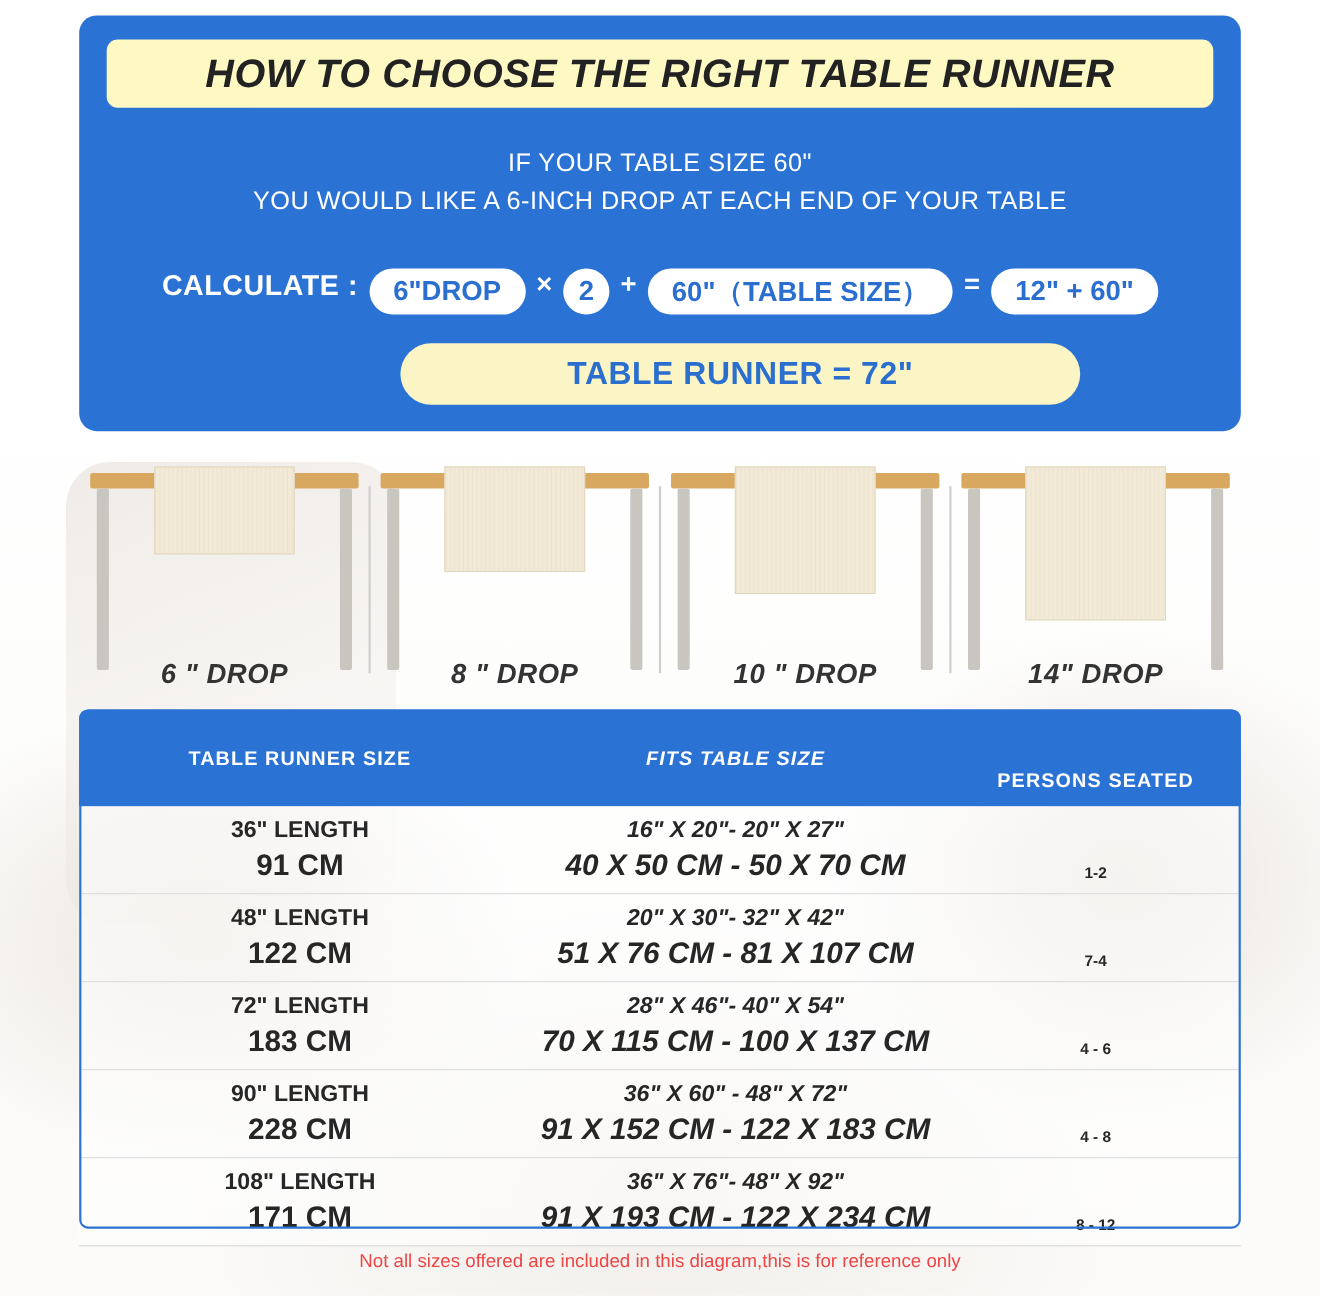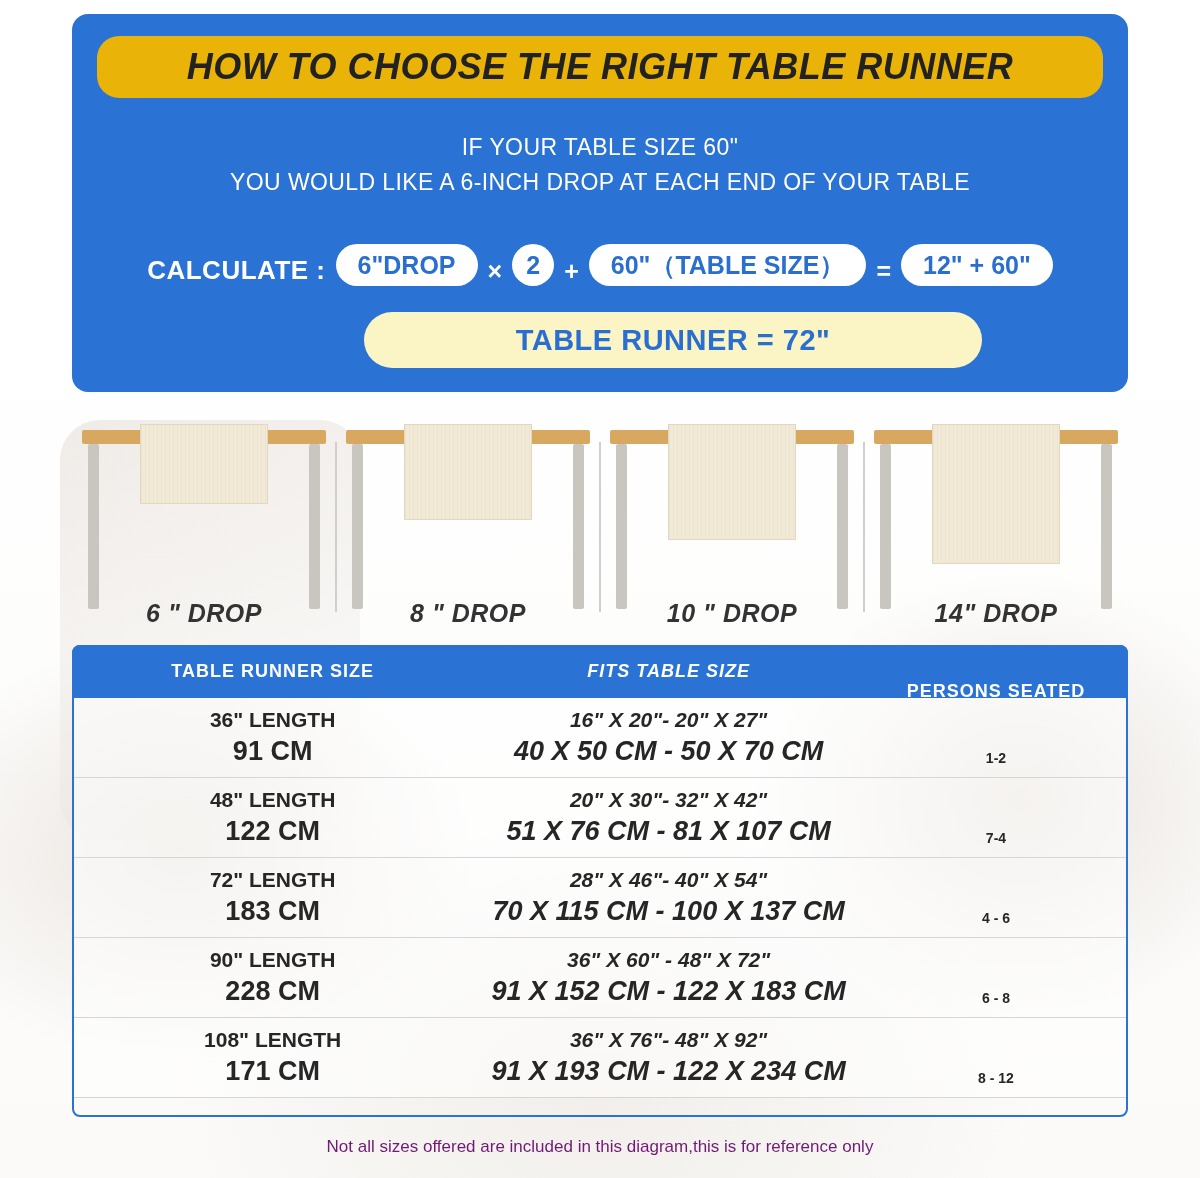--- a/index.html
+++ b/index.html
@@ -28,37 +28,37 @@
     border-radius:40px;
   }
 
   
   .panel{
     position:absolute; left:72px; top:14px; width:1056px; height:378px;
     background:#2a72d4; border-radius:16px; z-index:2;
   }
   .title-pill{
     position:absolute; left:25px; top:22px; width:1006px; height:62px;
-    background:#eab308; border-radius:22px;
+    background:#fef9c3; border-radius:10px;
     display:flex; align-items:center; justify-content:center;
   }
   .title-pill span{
     font-size:36px; font-weight:bold; font-style:italic; color:#222222;
     letter-spacing:.5px; white-space:nowrap;
   }
   .sub1, .sub2{
     position:absolute; width:100%; text-align:center; color:#ffffff;
     font-size:23px; letter-spacing:.4px;
   }
   .sub1{ top:120px; }
   .sub2{ top:155px; }
 
   .calc-row{
     position:absolute; left:0; top:230px; width:100%;
-    display:flex; align-items:flex-end; justify-content:center; gap:10px;
+    display:flex; align-items:flex-start; justify-content:center; gap:10px;
   }
   .calc-label{
     color:#ffffff; font-size:26px; font-weight:bold; letter-spacing:.5px;
   }
   .wpill{
     background:#ffffff; color:#2a6fd0; border-radius:999px;
     font-weight:bold; display:flex; align-items:center; justify-content:center;
     white-space:nowrap;
   }
   .p-drop{ height:42px; padding:0 22px; font-size:25px; }
@@ -103,40 +103,40 @@
   }
   .divider{
     position:absolute; top:22px; width:2px; height:170px; background:#cfcfcf;
   }
 
   
   .table-wrap{
     position:absolute; left:72px; top:645px; width:1056px; height:480px; z-index:2;
   }
   .t-head{
-    height:53px; background:#2a72d4; color:#ffffff; border-radius:8px 8px 0 0;
+    height:88px; background:#2a72d4; color:#ffffff; border-radius:8px 8px 0 0;
     display:flex; align-items:center;
   }
   .t-head div{
     text-align:center; font-size:18px; font-weight:bold; letter-spacing:1px;
   }
   .c1{ width:38%; } .c2{ width:37%;font-style:italic; } .c3{ width:25%;margin-top:40px; }
   .t-row{
     display:flex; align-items:center; min-height:80px;
     border-bottom:1px solid #d6d6d6;
     background:rgba(255,255,255,0.55);
   }
   .t-row:last-child{ border-bottom:none; }
   .t-row .cell{ text-align:center; padding:8px 4px; color:#262626; }
   .cell .l1{ font-size:21px; font-weight:bold; line-height:1.3; }
   .cell .l2{ font-size:27px; font-weight:bold; line-height:1.3; }
   .cell.persons{ font-size:14px; font-weight:bold; }
   .foot-note{
     position:absolute; left:0; top:492px; width:1056px; text-align:center;
-    font-size:17px; color:#701a75;
+    font-size:17px; color:#ef4444;
   }
   .table-border{
     position:absolute; left:72px; top:645px; width:1056px; height:472px;
     border:2px solid #2a72d4; border-radius:8px; pointer-events:none; z-index:3;
   }
 </style>
 </head>
 <body>
 
 <div class="bg-wash"></div>
@@ -249,21 +249,21 @@
 
   <div class="t-row">
     <div class="cell c1">
       <div class="l1">90" LENGTH</div>
       <div class="l2">228 CM</div>
     </div>
     <div class="cell c2">
       <div class="l1">36" X 60" - 48" X 72"</div>
       <div class="l2">91 X 152 CM - 122 X 183 CM</div>
     </div>
-    <div class="cell c3 persons">6 - 8</div>
+    <div class="cell c3 persons">4 - 8</div>
   </div>
 
   <div class="t-row">
     <div class="cell c1">
       <div class="l1">108" LENGTH</div>
       <div class="l2">171 CM</div>
     </div>
     <div class="cell c2">
       <div class="l1">36" X 76"- 48" X 92"</div>
       <div class="l2">91 X 193 CM - 122 X 234 CM</div>

